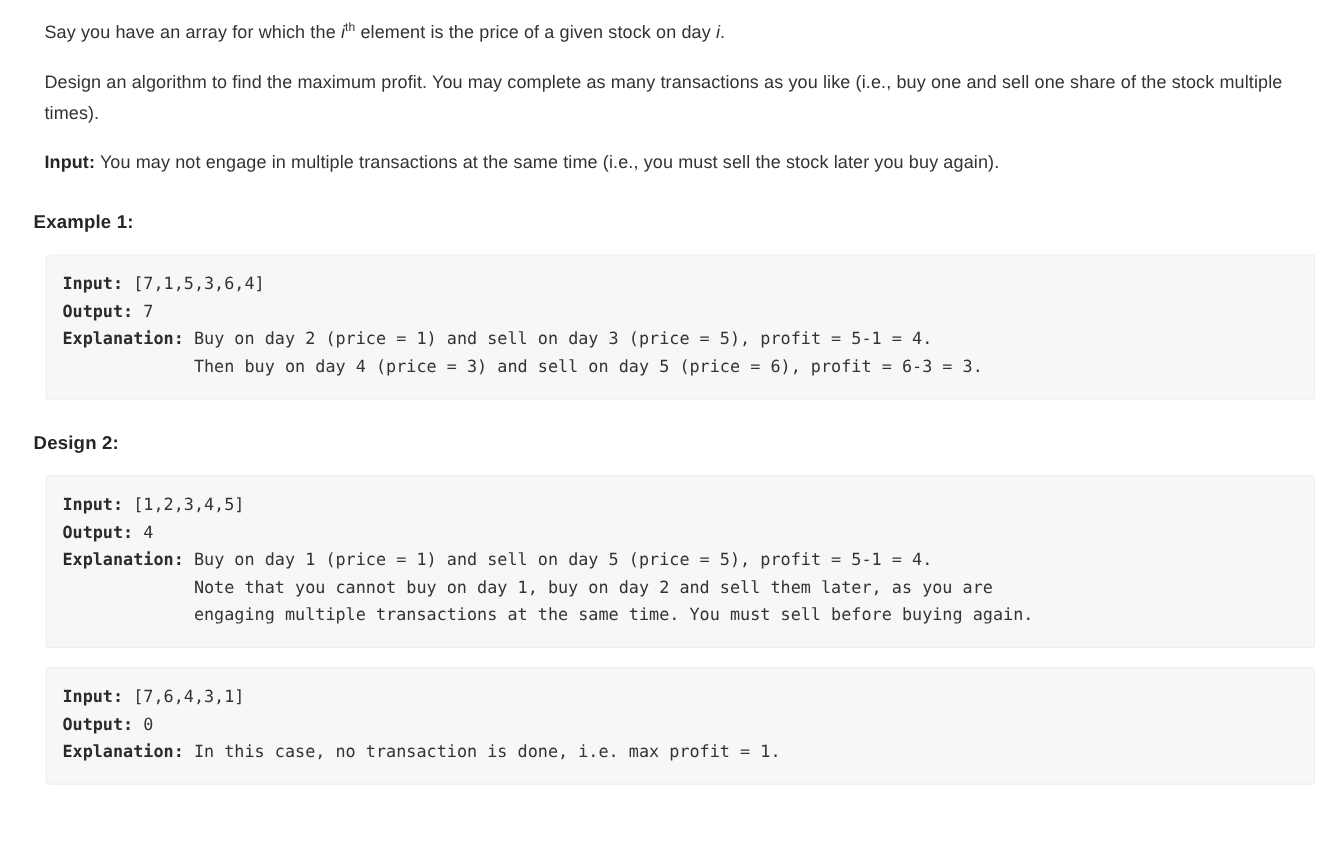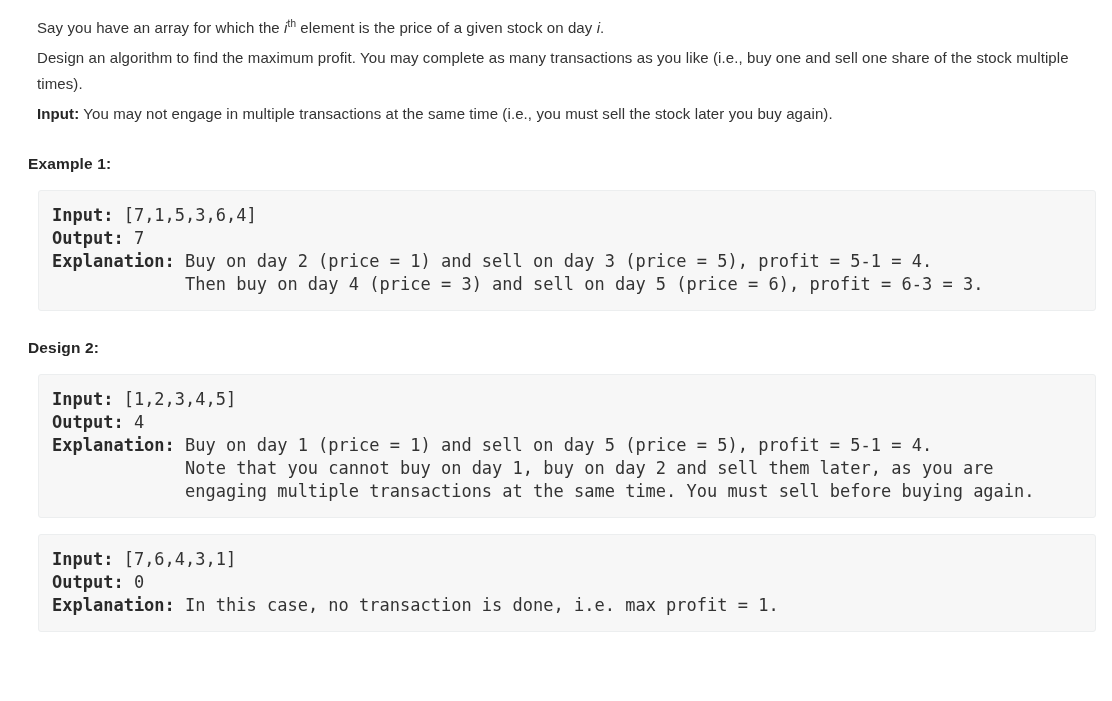--- a/index.html
+++ b/index.html
@@ -27,21 +27,21 @@
 
   p.para {
     margin: 0 0 0 0;
     font-size: 15px;
     line-height: 26px;
     color: #333333;
     letter-spacing: 0.1px;
   }
 
   p.para + p.para {
-    margin-top: 4px;
+    margin-top: 15px;
   }
 
   .first-para { padding-top: 15px; }
 
   sup.ord {
     font-size: 10px;
     vertical-align: super;
     line-height: 0;
   }
 
@@ -63,21 +63,21 @@
     letter-spacing: 0.15px;
   }
 
   pre.codeblock {
     margin: 16px 16px 0 38px;
     background: #f7f7f7;
     border: 1px solid #eceeef;
     border-radius: 3px;
     padding: 13px 16px 14px 13px;
     font-family: "DejaVu Sans Mono", "Liberation Mono", monospace;
-    font-size: 17px;
+    font-size: 14px;
     line-height: 23px;
     color: #333333;
     white-space: pre;
     overflow: hidden;
     box-sizing: border-box;
     letter-spacing: 0px;
   }
 
   pre.codeblock .k {
     font-weight: bold;

